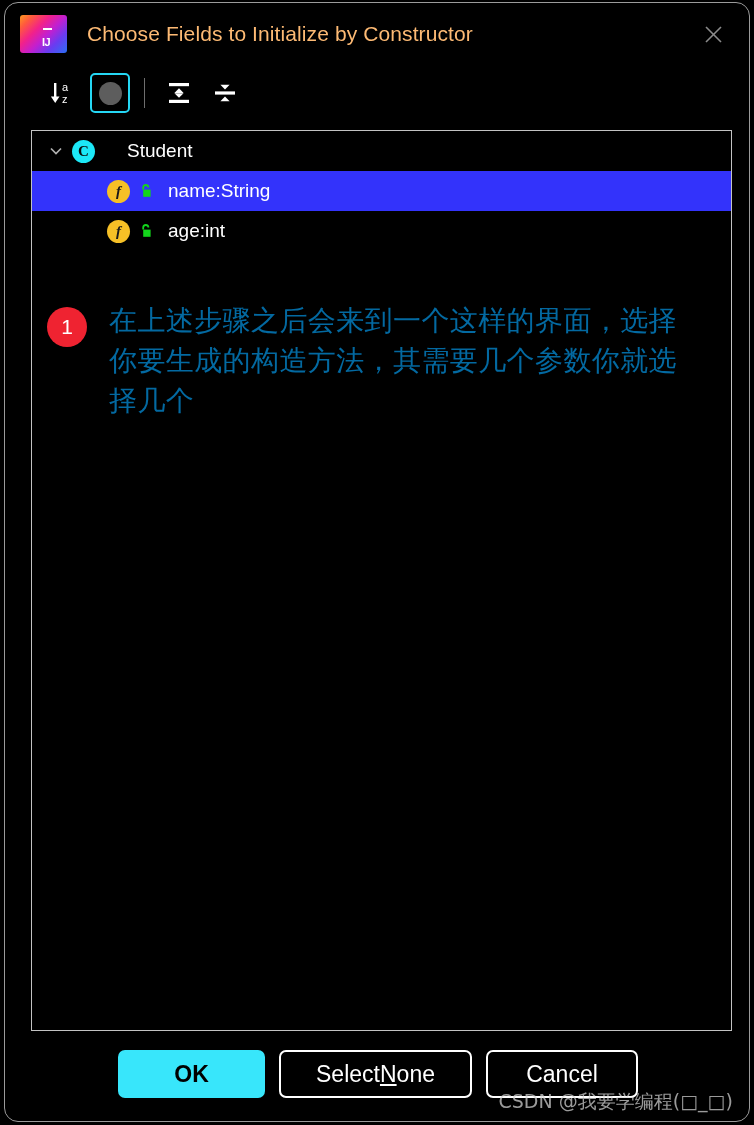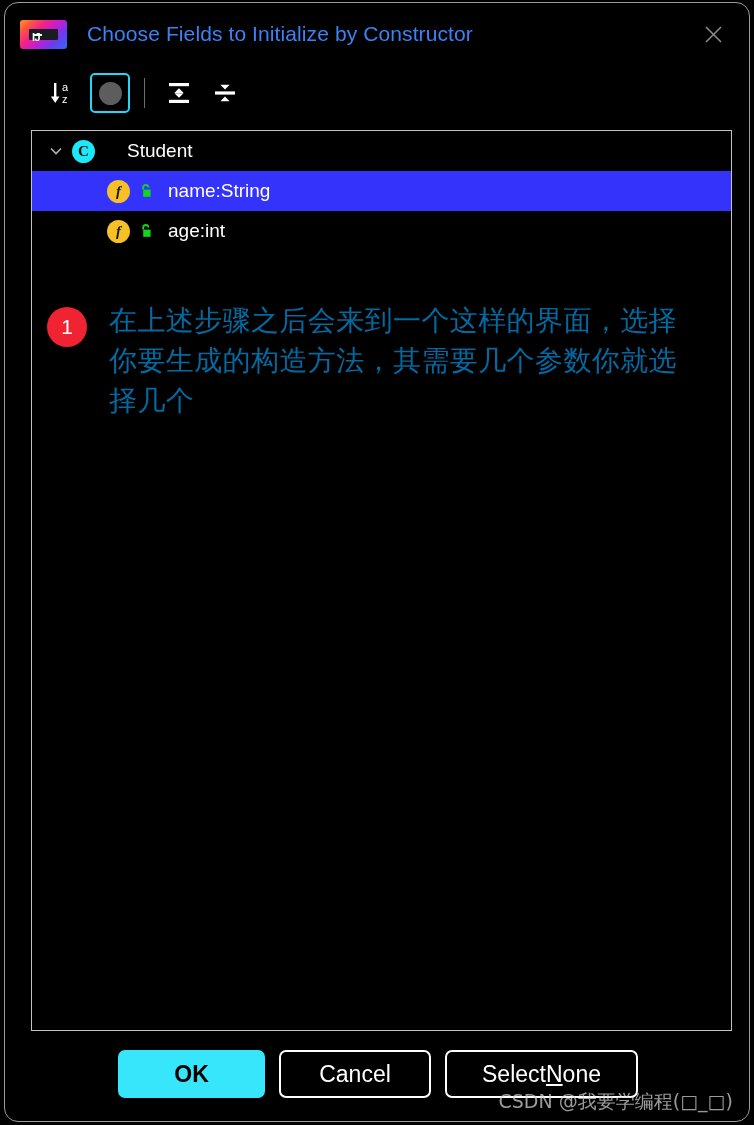--- a/index.html
+++ b/index.html
@@ -44,21 +44,21 @@
     position: relative;
     flex: 0 0 auto;
     background:
       linear-gradient(135deg,
         #ff9a1f 0%,
         #ff5a3d 16%,
         #f2218a 36%,
         #c21fd0 55%,
         #6b3bf0 75%,
         #2a6ff5 100%);
-    padding: 9px;
+    padding: 19px;
   }
   .app-icon-inner {
     width: 100%;
     height: 100%;
     background: #1b1b22;
     border-radius: 1px;
     position: relative;
     display: flex;
     align-items: center;
     justify-content: center;
@@ -77,21 +77,21 @@
   .app-icon-inner .ul {
     position: absolute;
     bottom: 4px;
     left: 4px;
     width: 9px;
     height: 2px;
     background: #ffffff;
   }
 
   #window-title {
-    color: #3b82f6;
+    color: #fdba74;
     font-size: 21px;
     margin-left: 20px;
     white-space: nowrap;
     font-family: "Liberation Sans", sans-serif;
     letter-spacing: 0.1px;
   }
 
   #close-button {
     position: absolute;
     right: 16px;
@@ -420,23 +420,23 @@
 
   </div>
 
   <div id="annotation">
     <div id="annotation-badge">1</div>
     <div id="annotation-text">在上述步骤之后会来到一个这样的界面，选择你要生成的构造方法，其需要几个参数你就选择几个</div>
   </div>
 
   <div id="footer">
     <div class="btn btn-primary" id="ok-button">OK</div>
-    <div class="btn btn-default" id="cancel-button">Cancel</div>
     <div class="btn btn-default" id="select-none-button">
       <span>Select </span>
         <span class="mnemonic">N</span>
         <span>one</span>
     </div>
+    <div class="btn btn-default" id="cancel-button">Cancel</div>
   </div>
 
   <div id="watermark">CSDN @我要学编程(□_□)</div>
 
 </div>
 
 </body></html>

